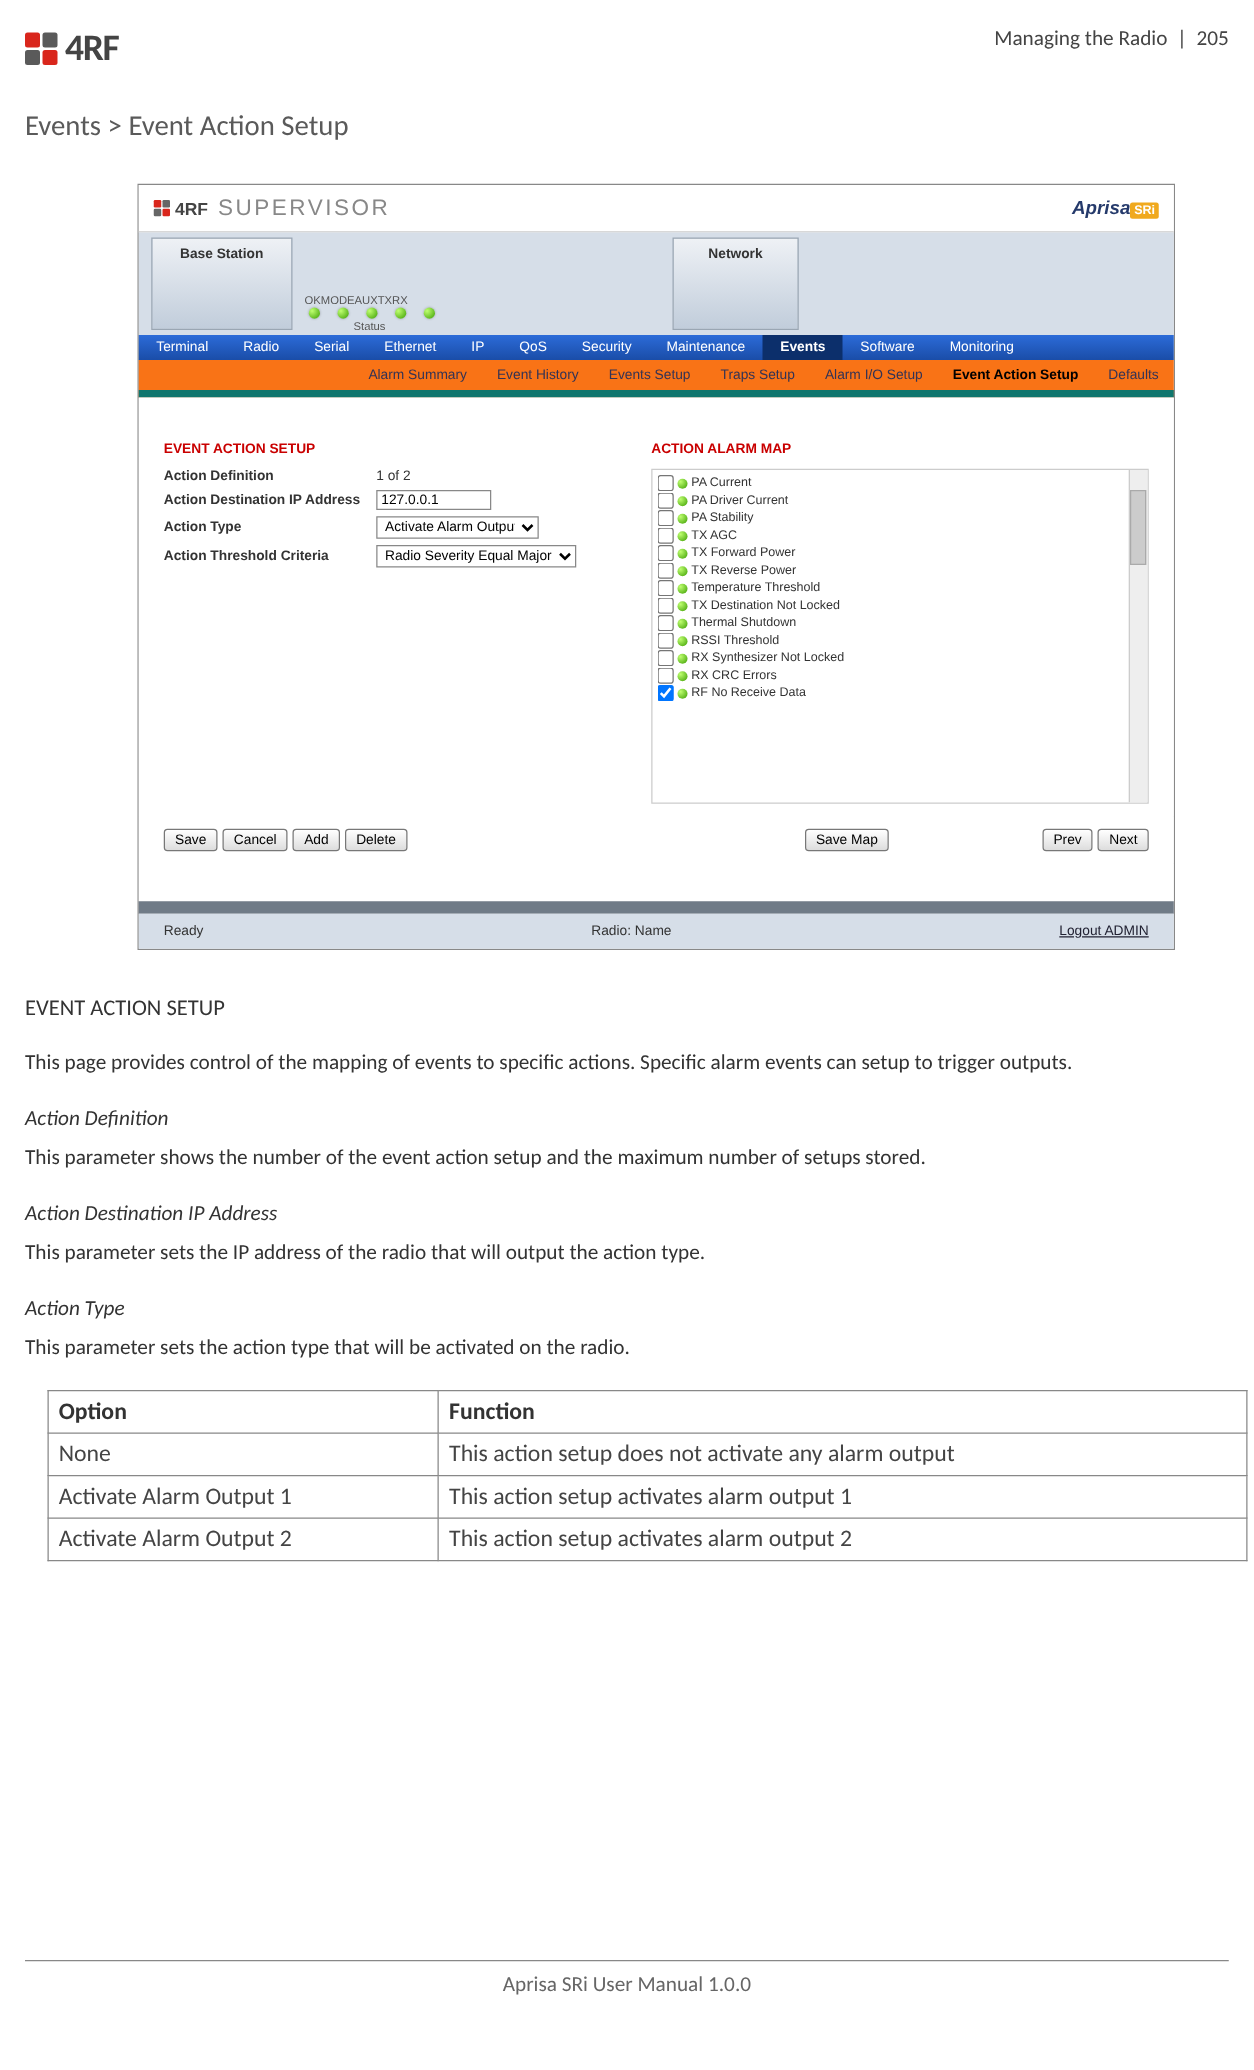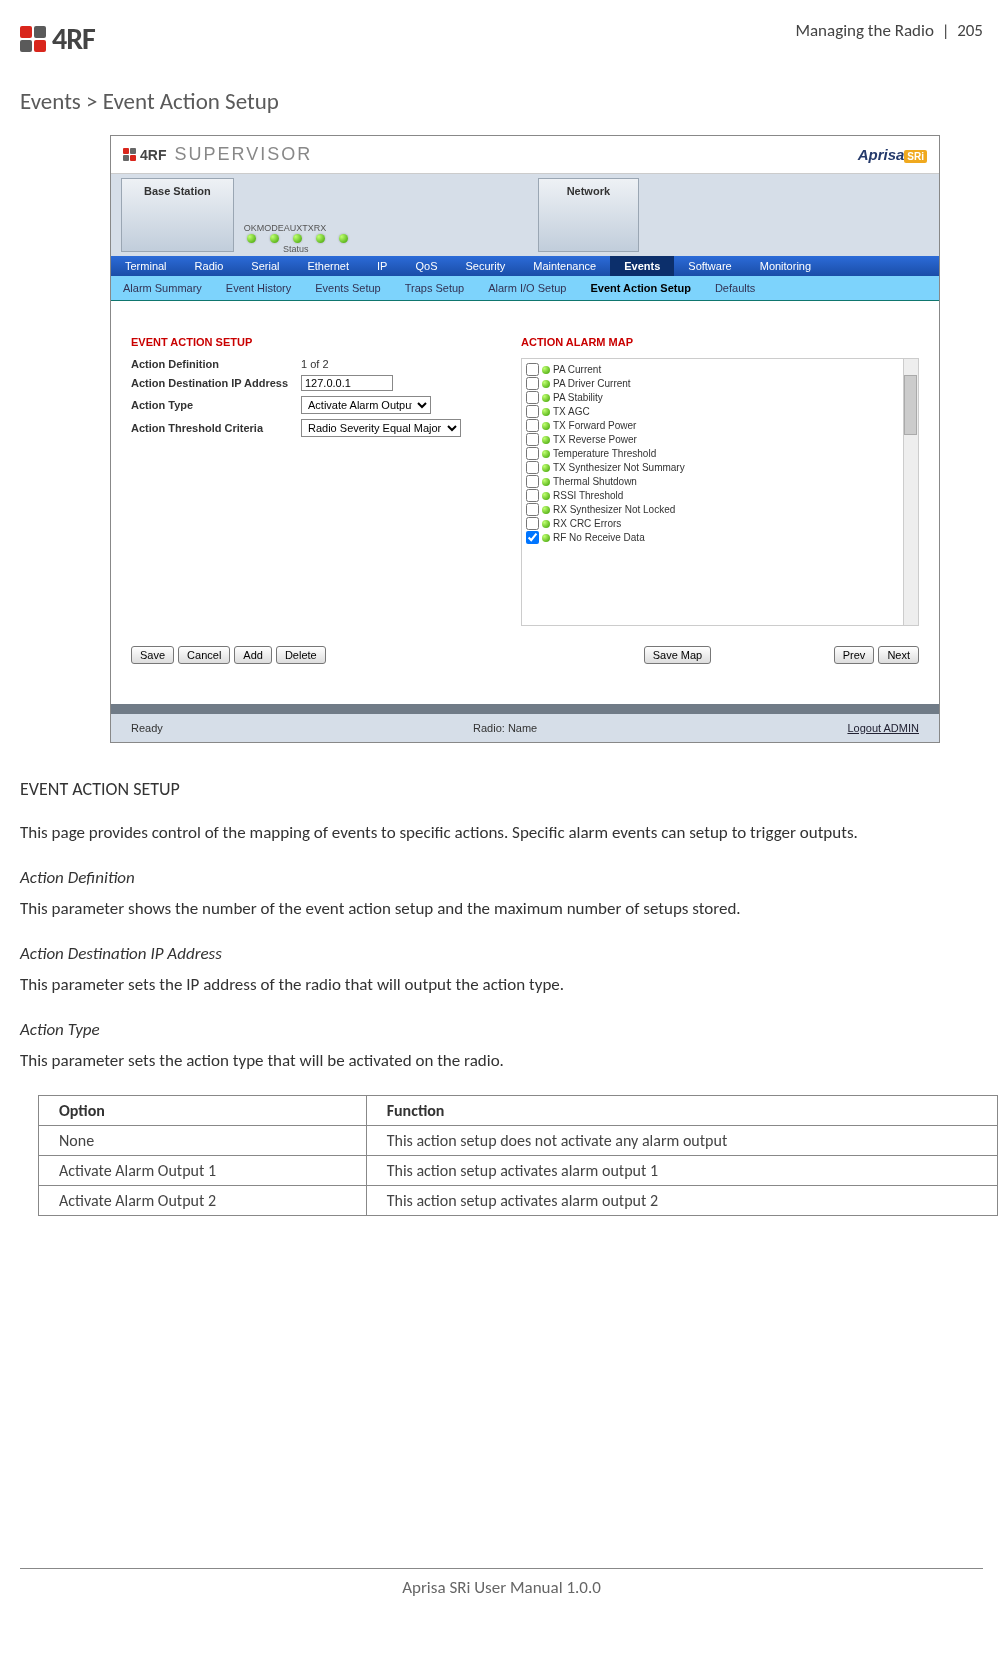--- a/index.html
+++ b/index.html
@@ -32,21 +32,21 @@
     display: grid;
     grid-template-columns: 12px 12px;
     grid-template-rows: 12px 12px;
     gap: 2px;
   }
   .logo-dot { width: 12px; height: 12px; border-radius: 2px; }
   .logo-dot.red { background: #d9261c; }
   .logo-dot.grey { background: #5a5a5a; }
   .logo-4rf-text { font-size: 30px; font-weight: bold; color: #444; letter-spacing: -1px; }
   .header-right { font-size: 17px; color: #444; }
-  .breadcrumb { font-size: 23px; color: #5a5a5a; margin-bottom: 20px; font-weight: 400;}
+  .breadcrumb { font-size: 23px; color: #5a5a5a; margin-bottom: 32px; font-weight: 400;}
   .screenshot {
     width: 830px;
     margin: 0 auto 35px 90px;
     border: 1px solid #888;
     background: #fff;
     font-family: Tahoma, Arial, sans-serif;
     font-size: 11px;
   }
   .ss-titlebar {
     background: #fff;
@@ -97,26 +97,27 @@
   }
   .ss-tabs {
     background: linear-gradient(#2c6bd8,#1a4da8);
     display: flex;
     color:#fff;
     font-size:11px;
   }
   .ss-tab { padding: 4px 14px; cursor:pointer;}
   .ss-tab.active { background:#0c2f6b; font-weight:bold;}
   .ss-subtabs {
-    background:#7dd3fc;
+    background:#f97316;
     display:flex;
     font-size:11px;
     color:#335;
-    border-bottom:1px solid #0f766e;
+    border-bottom:6px solid #0f766e;
     padding: 3px 0;
+    justify-content: flex-end;
   }
   .ss-subtab { padding: 3px 12px; cursor:pointer;}
   .ss-subtab.active { font-weight:bold; color:#000;}
   .ss-body {
     display:flex;
     padding: 35px 20px 10px 20px;
     min-height: 300px;
     background:#fff;
     position:relative;
     gap: 50px;
@@ -139,21 +140,21 @@
   .ss-btnrow { display:flex; gap:4px; padding: 10px 20px; background:#fff;}
   .ss-btn { border:1px solid #777; background:linear-gradient(#fff,#ddd); padding:2px 8px; font-size:11px; border-radius:3px;}
   .ss-btnrow-right { margin-left:auto; display:flex; gap:4px;}
   .ss-footer { background:#707b87; height:10px;}
   .ss-footer2 { background:#d6dee8; display:flex; padding:8px 20px; font-size:11px; color:#333; justify-content:space-between;}
   .ss-logout { text-decoration:underline; color:#223;}
   h2.section-h { font-size:18px; font-weight:400; color:#333; margin: 30px 0 22px 0;}
   p.body-p { font-size:17px; line-height:1.35; margin-bottom: 22px; color:#333;}
   .param-title { font-style: italic; font-size:17px; margin: 18px 0 10px 0; color:#333;}
   table.opt-table { border-collapse: collapse; width: 960px; margin: 8px 0 0 18px;}
-  table.opt-table th, table.opt-table td { border:1px solid #888; padding:5px 20px; text-align:left; font-size:16px;}
+  table.opt-table th, table.opt-table td { border:1px solid #888; padding:5px 8px; text-align:left; font-size:19px;}
   table.opt-table th { font-weight:bold; background:#fff;}
   table.opt-table td { color:#444; }
   .page-footer {
     position:absolute;
     bottom:12px;
     left:0; right:0;
     text-align:center;
     font-size:17px;
     color:#666;
     border-top: 0;
@@ -300,21 +301,21 @@
               <span>TX Reverse Power</span>
             </div>
             <div class="ss-map-item">
               <input type="checkbox" style="">
               <span class="ss-dot-green"></span>
               <span>Temperature Threshold</span>
             </div>
             <div class="ss-map-item">
               <input type="checkbox" style="">
               <span class="ss-dot-green"></span>
-              <span>TX Synthesizer Not Summary</span>
+              <span>TX Destination Not Locked</span>
             </div>
             <div class="ss-map-item">
               <input type="checkbox" style="">
               <span class="ss-dot-green"></span>
               <span>Thermal Shutdown</span>
             </div>
             <div class="ss-map-item">
               <input type="checkbox" style="">
               <span class="ss-dot-green"></span>
               <span>RSSI Threshold</span>

